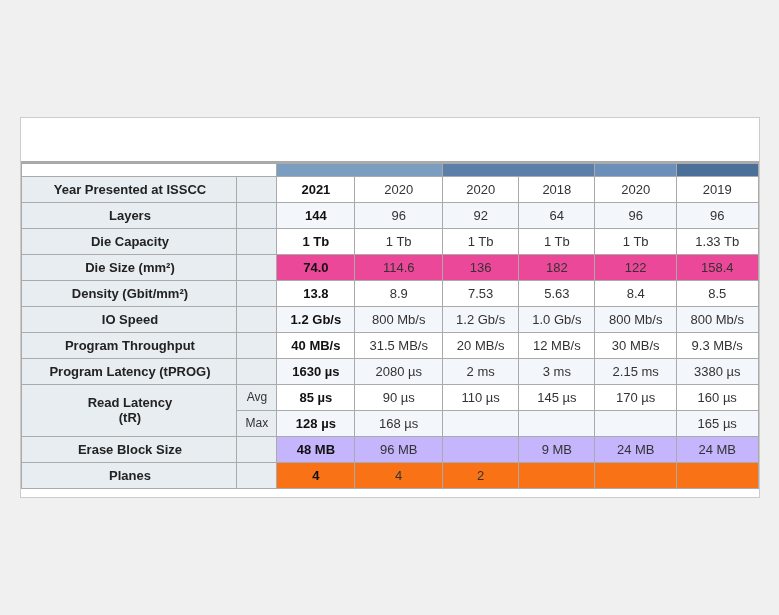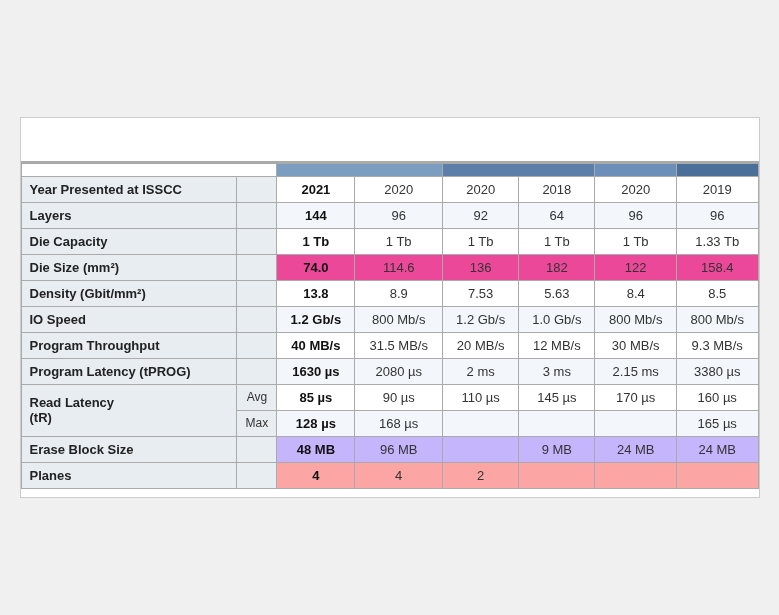--- a/index.html
+++ b/index.html
@@ -57,21 +57,21 @@
     thead tr th.group-kioxia {
       background: #4a6f98;
     }
     tbody tr td {
       border: 1px solid #aaa;
       padding: 5px 6px;
       text-align: center;
       color: #333;
     }
     tbody tr td.row-label {
-      text-align: left;
+      text-align: center;
       background: #e8edf2;
       font-weight: 600;
       color: #222;
       padding-left: 8px;
     }
     tbody tr td.row-sublabel {
       text-align: center;
       background: #e8edf2;
       font-size: 12px;
       color: #333;
@@ -221,21 +221,21 @@
           <tr style="background: #c4b5fd;">
             <td class="row-label">Erase Block Size</td>
             <td class="row-sublabel" style="width: 40px;"></td>
             <td class="bold-val">48 MB</td>
             <td>96 MB</td>
             <td></td>
             <td>9 MB</td>
             <td>24 MB</td>
             <td>24 MB</td>
           </tr>
-          <tr style="background: #fca5a5; padding-left: 24px;">
+          <tr style="background: #f97316; padding-left: 24px;">
             <td class="row-label">Planes</td>
             <td class="row-sublabel" style="width: 40px;"></td>
             <td class="bold-val">4</td>
             <td>4</td>
             <td>2</td>
             <td></td>
             <td></td>
             <td></td>
           </tr>
         </tbody>

